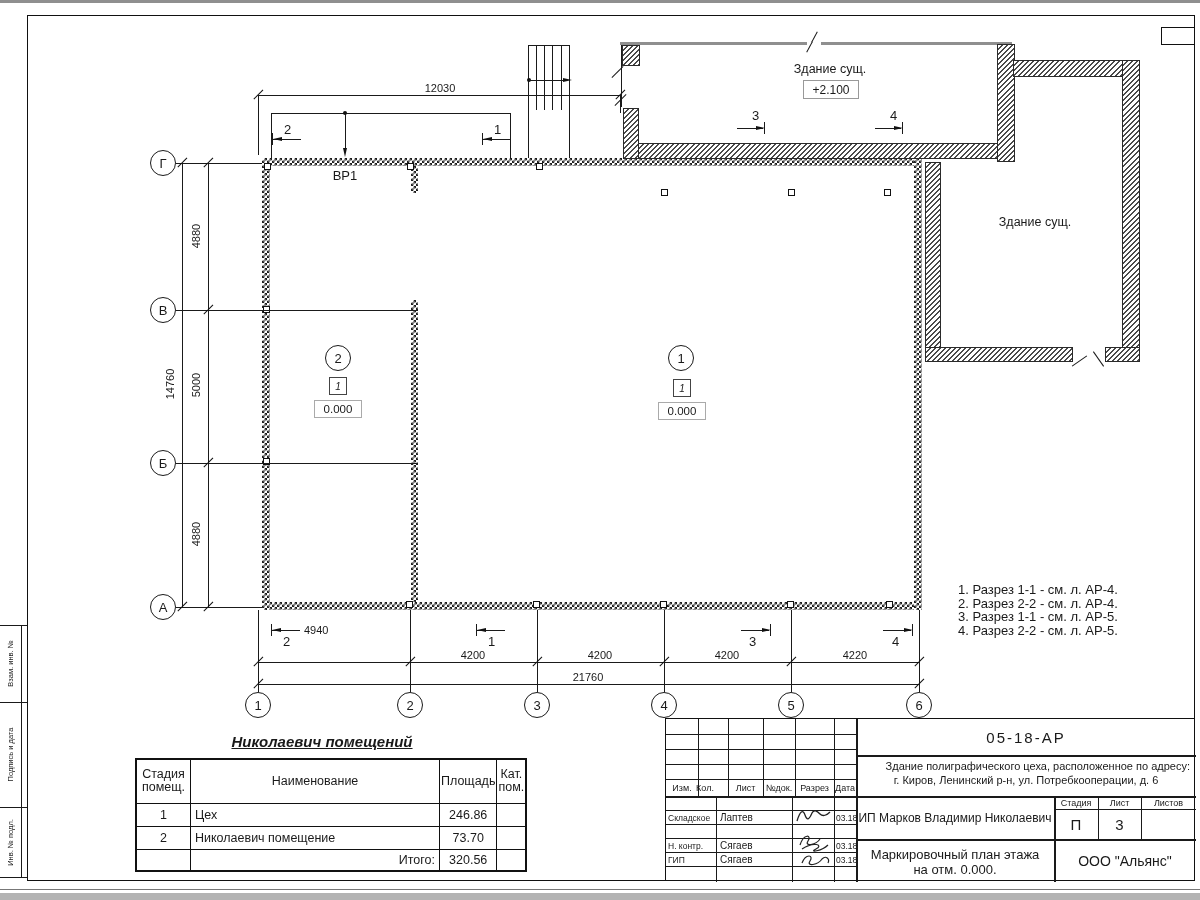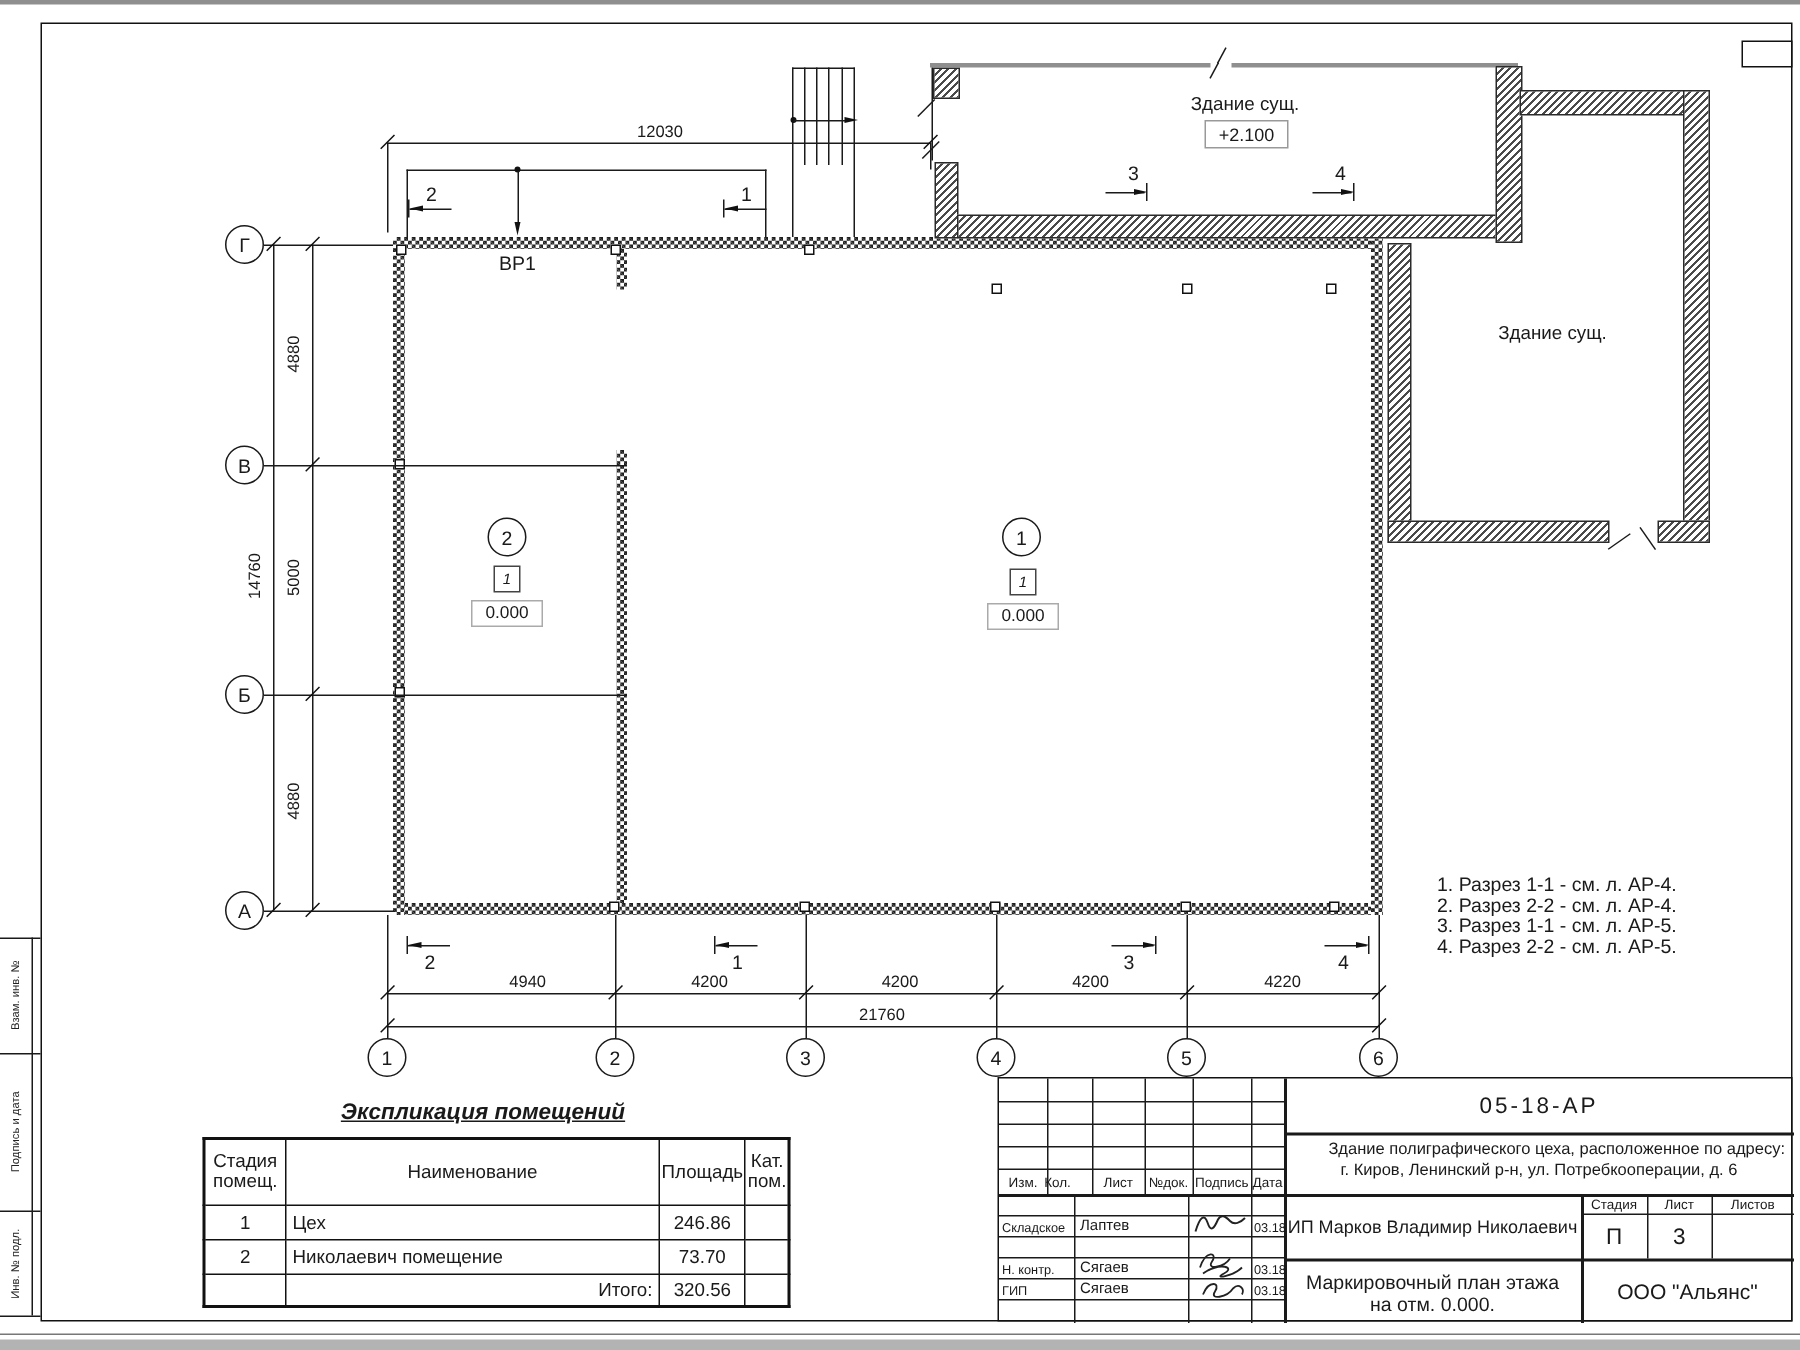--- a/index.html
+++ b/index.html
@@ -201,21 +201,21 @@
   <div class="hl" style="left:258px;top:662px;width:661px"></div>
   <div class="hl" style="left:258px;top:684px;width:661px"></div>
   <div class="tick" style="left:252px;top:661px"></div>
   <div class="tick" style="left:404px;top:661px"></div>
   <div class="tick" style="left:531px;top:661px"></div>
   <div class="tick" style="left:658px;top:661px"></div>
   <div class="tick" style="left:785px;top:661px"></div>
   <div class="tick" style="left:913px;top:661px"></div>
   <div class="tick" style="left:252px;top:683px"></div>
   <div class="tick" style="left:913px;top:683px"></div>
-  <div class="dim" style="left:304px;top:649px;width:60px;text-align:right">4940</div>
+  <div class="dim" style="left:304px;top:624px;width:60px;text-align:left">4940</div>
   <div class="dim" style="left:443px;top:649px;width:60px;text-align:center">4200</div>
   <div class="dim" style="left:570px;top:649px;width:60px;text-align:center">4200</div>
   <div class="dim" style="left:697px;top:649px;width:60px;text-align:center">4200</div>
   <div class="dim" style="left:825px;top:649px;width:60px;text-align:center">4220</div>
   <div class="dim" style="left:558px;top:671px;width:60px;text-align:center">21760</div>
   <div class="circ" style="left:245px;top:692px">
       <span>1</span>
     </div>
   <div class="circ" style="left:397px;top:692px">
       <span>2</span>
@@ -250,21 +250,21 @@
   <div class="vl" style="left:912px;top:624px;height:12px"></div>
   <div class="num" style="left:892px;top:634px">4</div>
 
   <div class="a" style="left:958px;top:583px">
     <div class="note">1. Разрез 1-1 - см. л. АР-4.</div>
     <div class="note">2. Разрез 2-2 - см. л. АР-4.</div>
     <div class="note">3. Разрез 1-1 - см. л. АР-5.</div>
     <div class="note">4. Разрез 2-2 - см. л. АР-5.</div>
   </div>
 
-  <div class="a" style="left:222px;top:733px;width:200px;text-align:center;font-size:15px;font-style:italic;font-weight:bold;text-decoration:underline">Экспликация помещений</div>
+  <div class="a" style="left:222px;top:733px;width:200px;text-align:center;font-size:15px;font-style:italic;font-weight:bold;text-decoration:underline">Николаевич помещений</div>
   <table class="expl">
     <tbody>
         <tr style="height:44px">
       <td style="width:45px;text-align:center;white-space:normal;line-height:13px">Стадия помещ.</td>
       <td style="width:240px;text-align:center">Наименование</td>
       <td style="width:54px;text-align:center;padding:0 1px">Площадь</td>
       <td style="width:26px;text-align:center;white-space:normal;line-height:13px;padding:0 1px">Кат. пом.</td>
     </tr>
     <tr style="height:23px">
       <td style="text-align:center">1</td>
@@ -301,21 +301,21 @@
     <div class="hl" style="left:0;top:60px;width:190px"></div>
     <div class="vl" style="left:32px;top:0;height:77px"></div>
     <div class="vl" style="left:62px;top:0;height:77px"></div>
     <div class="vl" style="left:97px;top:0;height:77px"></div>
     <div class="vl" style="left:129px;top:0;height:77px"></div>
     <div class="vl" style="left:168px;top:0;height:77px"></div>
     <div class="tbt ctr" style="left:0;top:60px;width:32px;height:17px;font-size:9px">Изм.</div>
     <div class="tbt ctr" style="left:24px;top:60px;width:30px;height:17px;font-size:9px">Кол.</div>
     <div class="tbt ctr" style="left:62px;top:60px;width:35px;height:17px;font-size:9px">Лист</div>
     <div class="tbt ctr" style="left:97px;top:60px;width:32px;height:17px;font-size:9px">№док.</div>
-    <div class="tbt ctr" style="left:129px;top:60px;width:39px;height:17px;font-size:9px">Подпись</div>
+    <div class="tbt ctr" style="left:129px;top:60px;width:39px;height:17px;font-size:9px">Разрез</div>
     <div class="tbt ctr" style="left:168px;top:60px;width:22px;height:17px;font-size:9px">Дата</div>
 
     <div class="hl" style="left:0;top:91px;width:190px"></div>
     <div class="hl" style="left:0;top:105px;width:190px"></div>
     <div class="hl" style="left:0;top:119px;width:190px"></div>
     <div class="hl" style="left:0;top:133px;width:190px"></div>
     <div class="hl" style="left:0;top:147px;width:190px"></div>
     <div class="vl" style="left:50px;top:77px;height:86px"></div>
     <div class="vl" style="left:126px;top:77px;height:86px"></div>
     <div class="vl" style="left:168px;top:77px;height:86px"></div>

